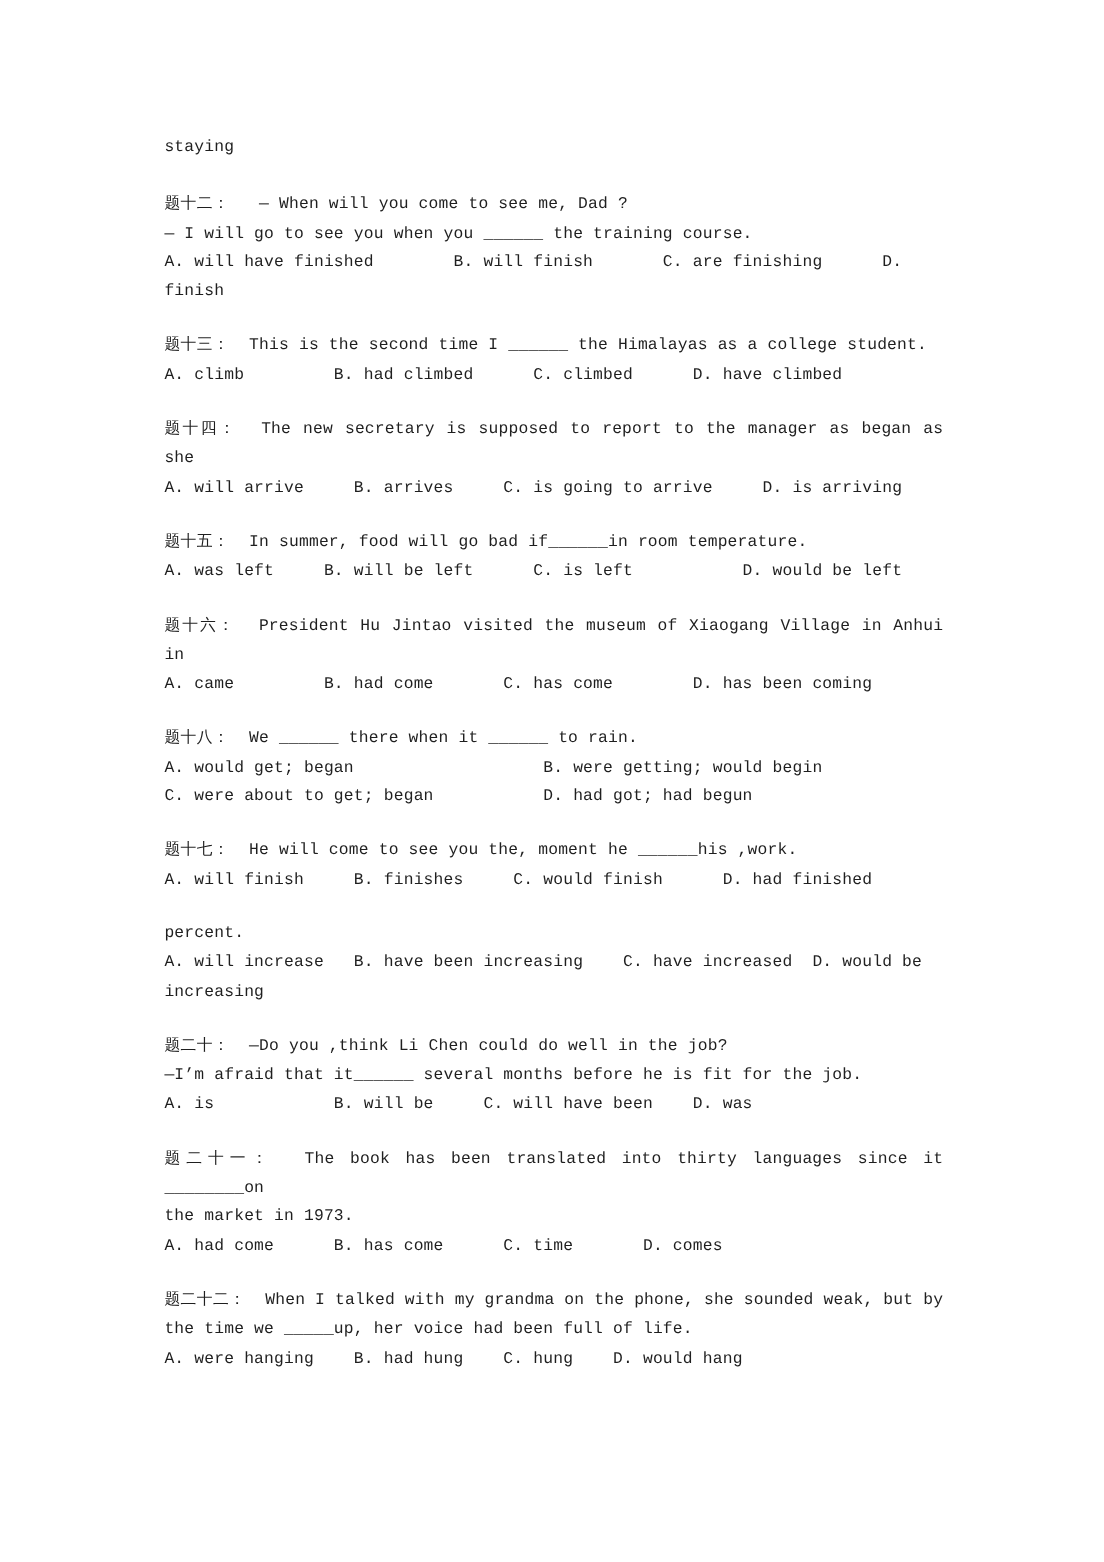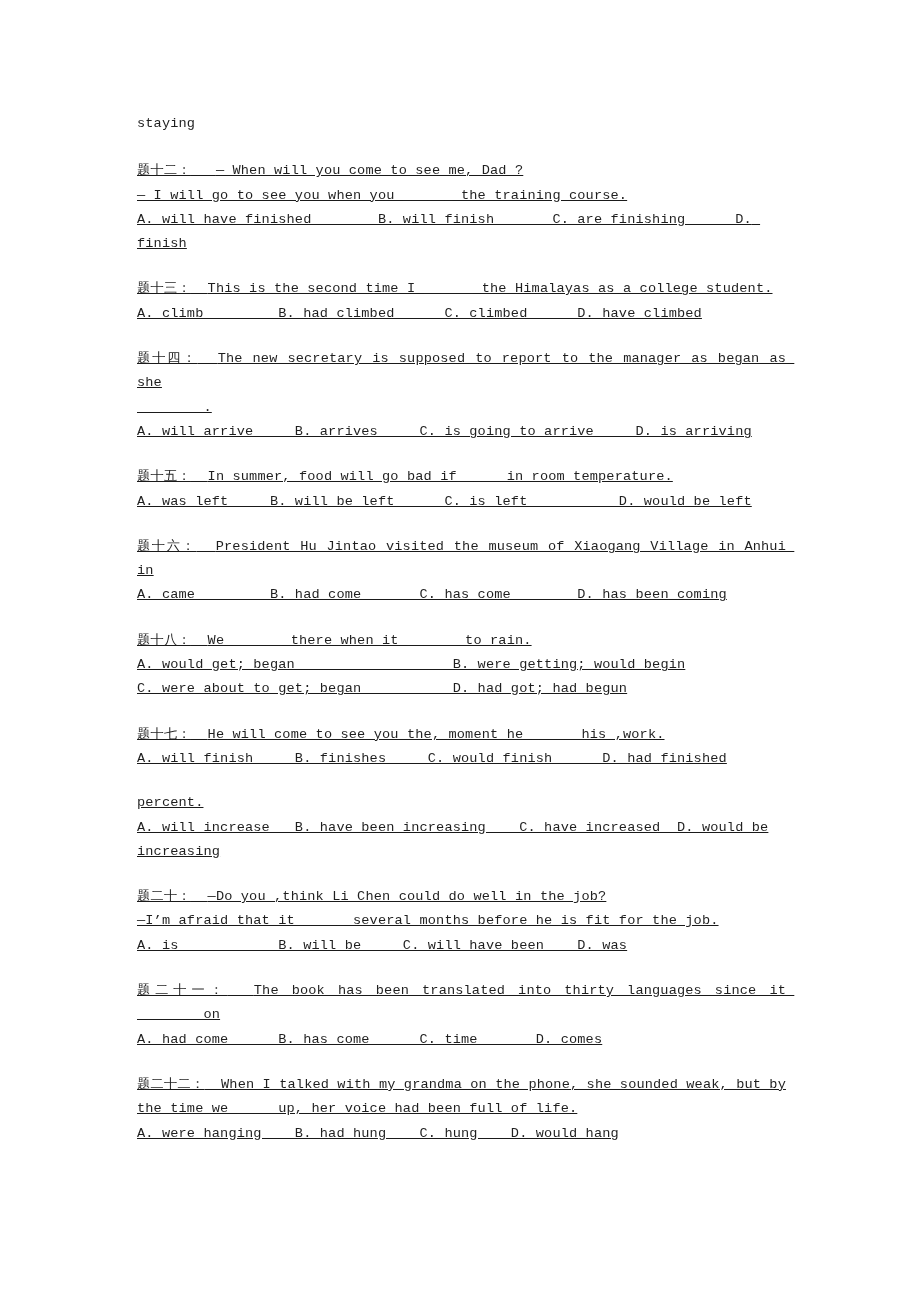--- a/index.html
+++ b/index.html
@@ -25,21 +25,20 @@
     background: #ffffff;
   }
   .content {
     position: absolute;
     left: 137px;
     top: 112px;
     width: 649px;
   }
   .q-block {
     margin: 0 0 20px 0;
-    text-decoration: underline;
   }
   .line {
     font-size: 13.6px;
     line-height: 24.3px;
     letter-spacing: 0.15px;
     white-space: pre-wrap;
     word-spacing: 0px;
     color: #1f1f1f;
   }
   .line.justify {
@@ -69,21 +68,20 @@
       <div class="line">A. will have finished        B. will finish       C. are finishing      D. finish</div>
     </div>
 
     <div class="q-block">
       <div class="line justify"><span class="cjk">题十三：</span>&nbsp;&nbsp;<span>This is the second time I ______ the Himalayas as a college student.</span></div>
       <div class="line">A. climb         B. had climbed      C. climbed      D. have climbed</div>
     </div>
 
     <div class="q-block">
       <div class="line justify"><span class="cjk">题十四：</span>&nbsp;&nbsp;<span>The new secretary is supposed to report to the manager as began as she</span></div>
-      <div class="line">________.</div>
       <div class="line">A. will arrive     B. arrives     C. is going to arrive     D. is arriving</div>
     </div>
 
     <div class="q-block">
       <div class="line justify"><span class="cjk">题十五：</span>&nbsp;&nbsp;<span>In summer, food will go bad if______in room temperature.</span></div>
       <div class="line">A. was left     B. will be left      C. is left           D. would be left</div>
     </div>
 
     <div class="q-block">
       <div class="line justify"><span class="cjk">题十六：</span>&nbsp;&nbsp;<span>President Hu Jintao visited the museum of Xiaogang Village in Anhui in</span></div>
@@ -108,20 +106,21 @@
     </div>
 
     <div class="q-block">
       <div class="line justify"><span class="cjk">题二十：</span>&nbsp;&nbsp;<span>—Do you ,think Li Chen could do well in the job?</span></div>
       <div class="line">—I’m afraid that it______ several months before he is fit for the job.</div>
       <div class="line">A. is            B. will be     C. will have been    D. was</div>
     </div>
 
     <div class="q-block">
       <div class="line justify"><span class="cjk">题二十一：</span>&nbsp;&nbsp;<span>The book has been translated into thirty languages since it ________on</span></div>
+      <div class="line">the market in 1973.</div>
       <div class="line">A. had come      B. has come      C. time       D. comes</div>
     </div>
 
     <div class="q-block">
       <div class="line justify"><span class="cjk">题二十二：</span>&nbsp;&nbsp;<span>When I talked with my grandma on the phone, she sounded weak, but by</span></div>
       <div class="line">the time we _____up, her voice had been full of life.</div>
       <div class="line">A. were hanging    B. had hung    C. hung    D. would hang</div>
     </div>
 
   </div>

